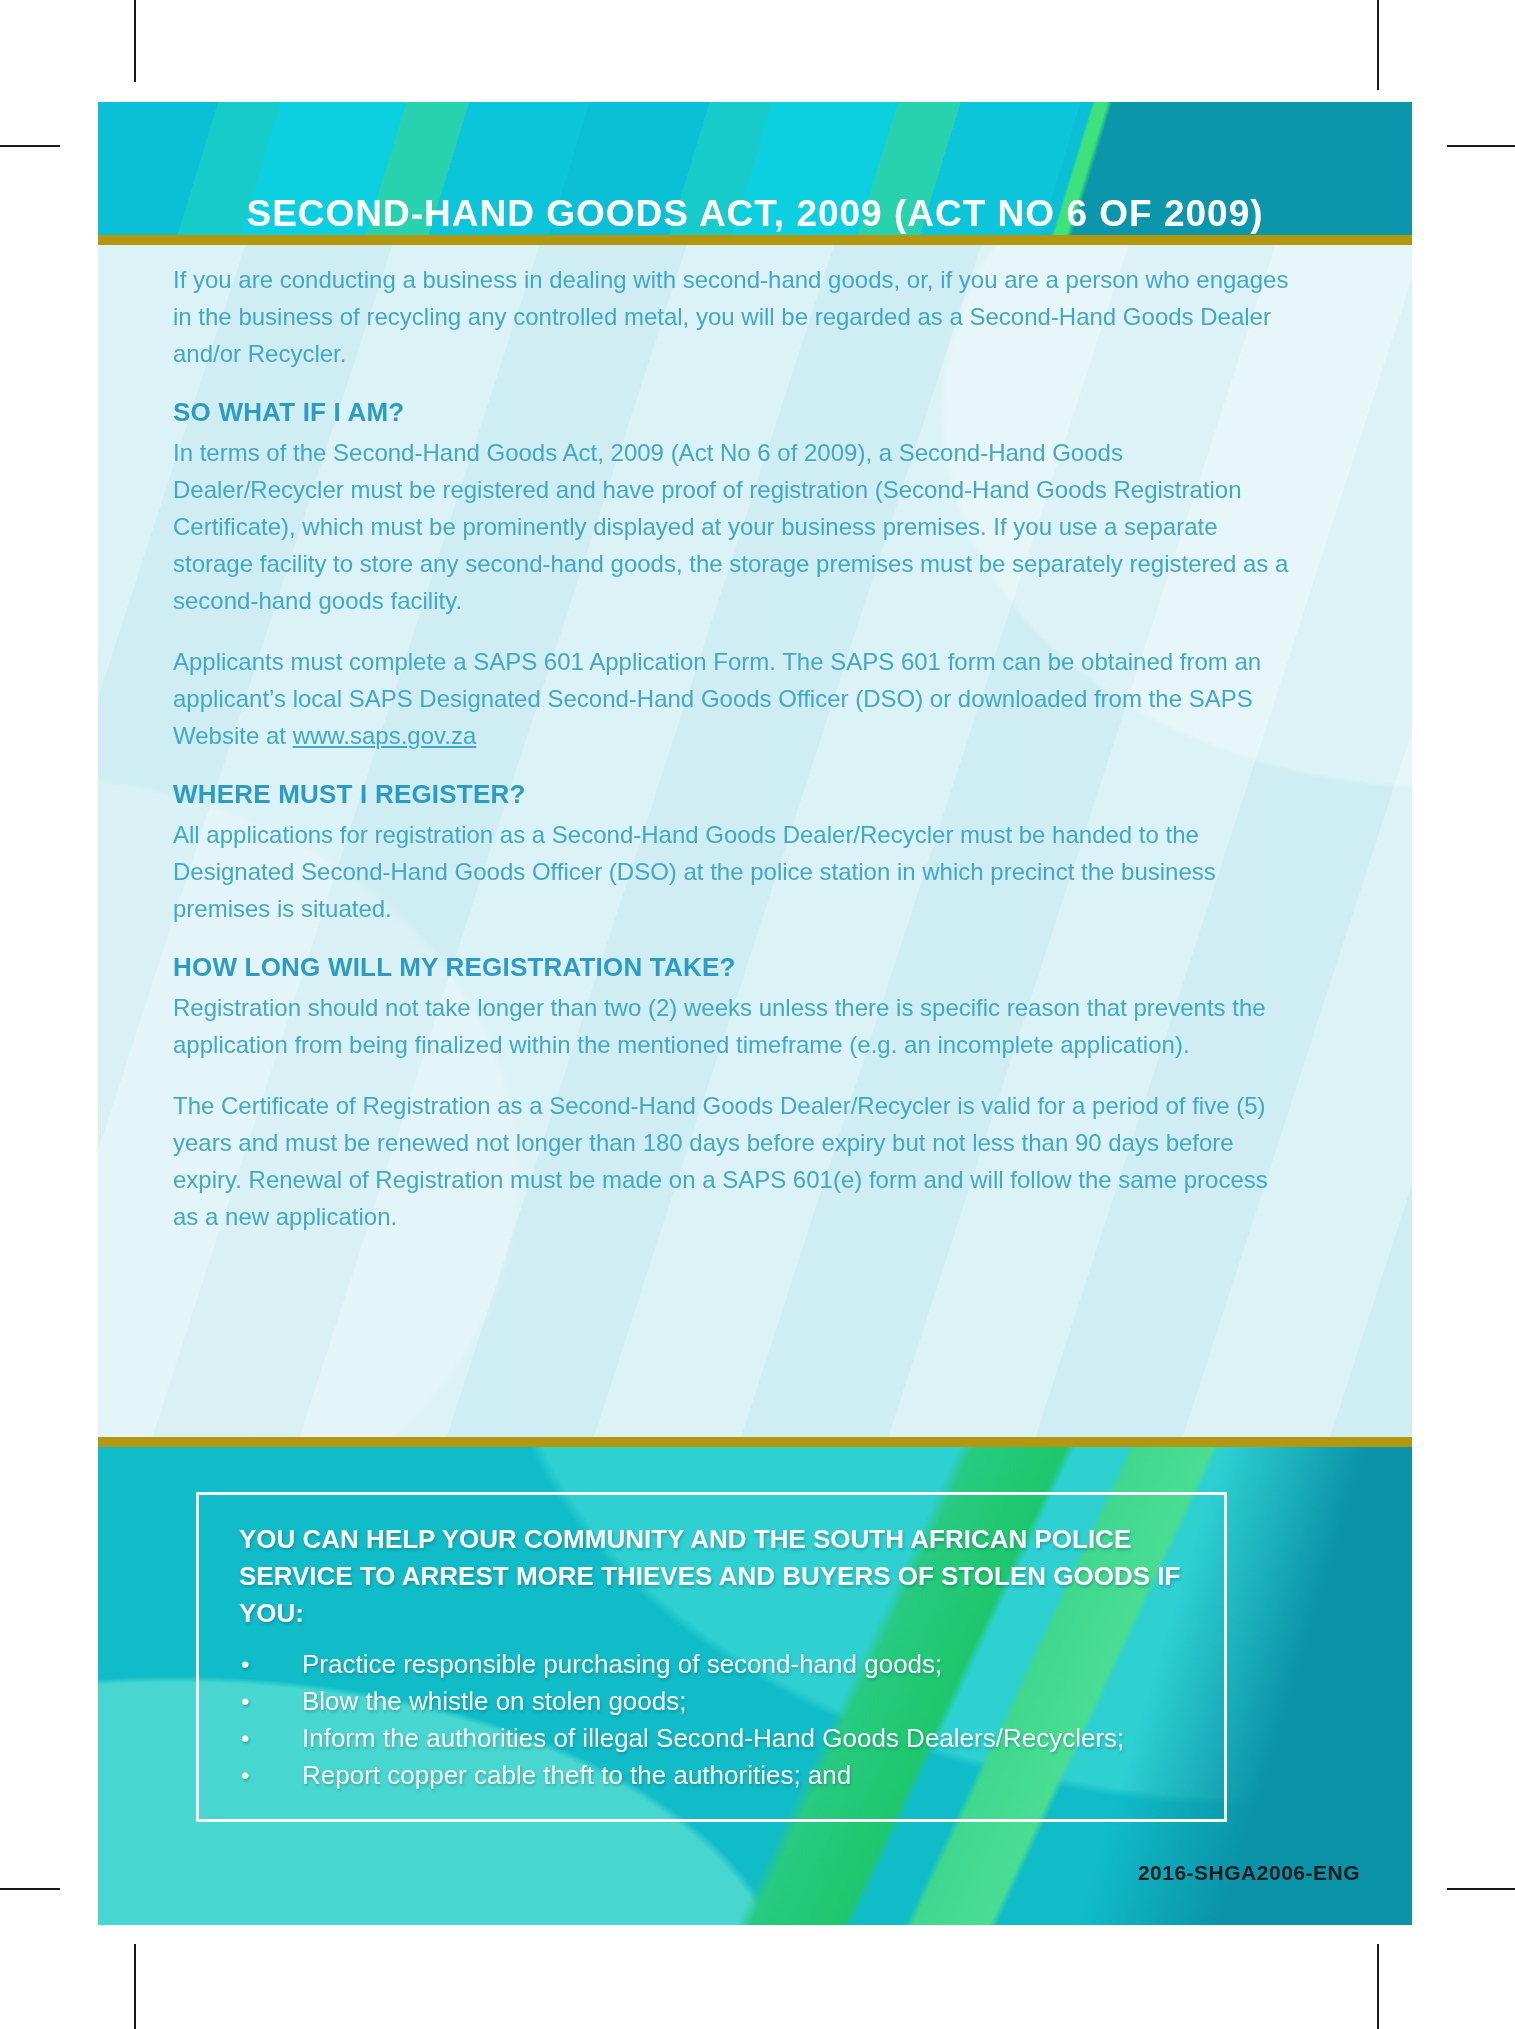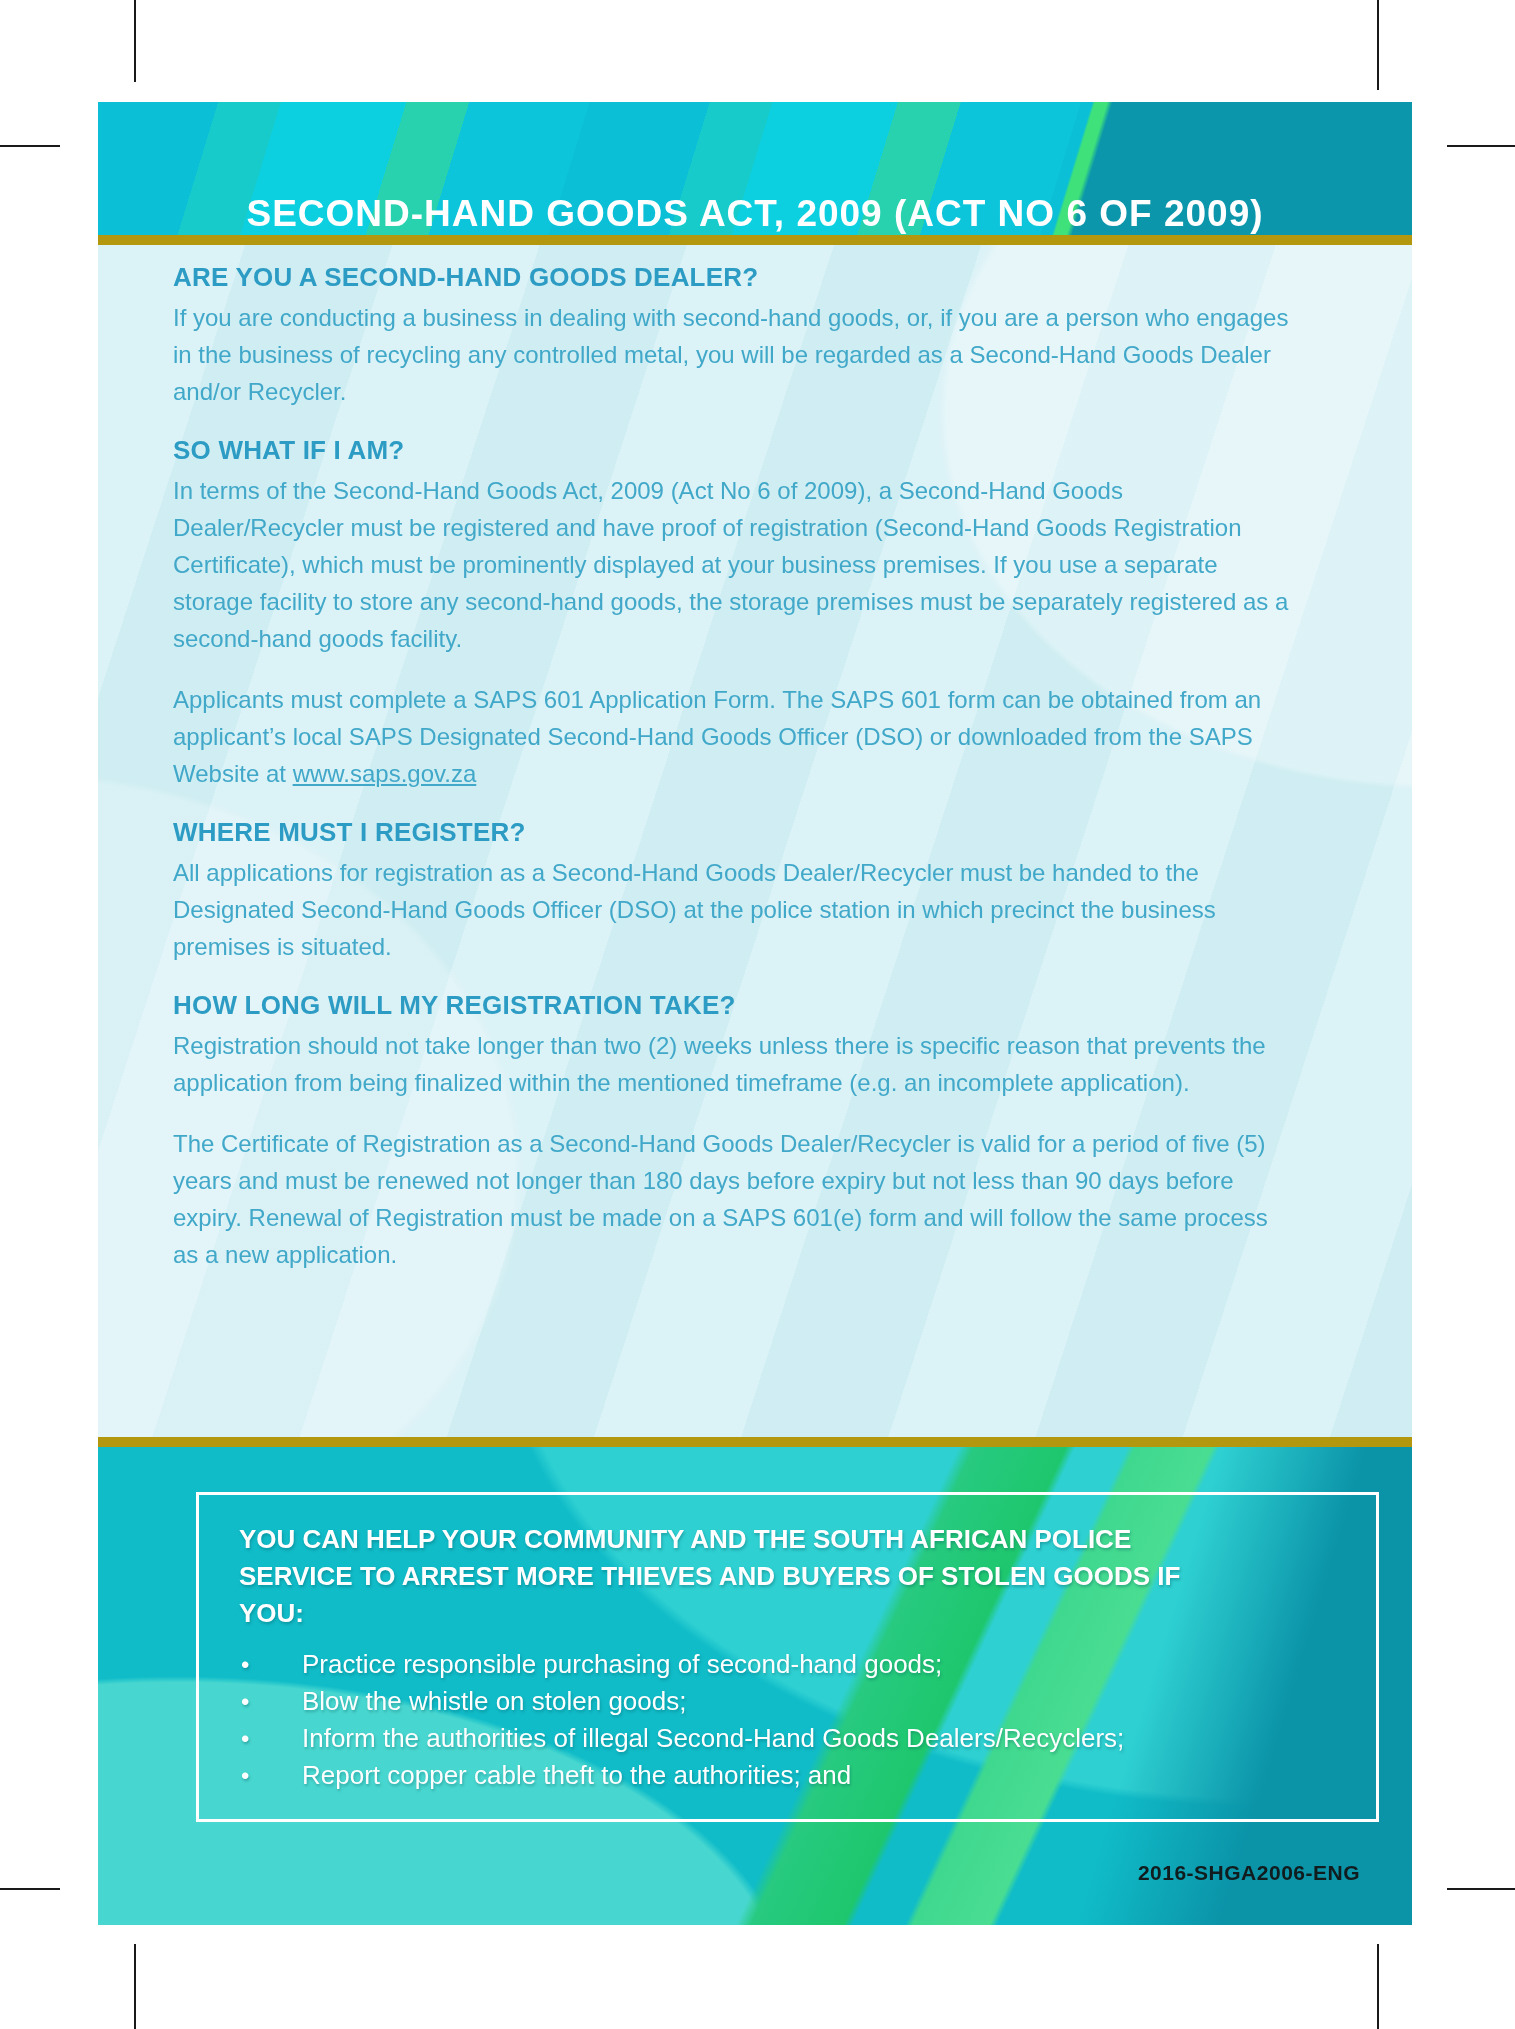--- a/index.html
+++ b/index.html
@@ -62,21 +62,21 @@
     height:478px;flex:none;position:relative;
     background:
       linear-gradient(107deg, rgba(0,0,0,0) 77%, #0b93a8 87%),
       linear-gradient(115deg, rgba(0,0,0,0) 56%, #27ca80 57%, #1ec76d 63%, rgba(0,0,0,0) 63.6%),
       linear-gradient(115deg, rgba(0,0,0,0) 67%, #3fd88f 67.5%, #49dd92 72.5%, rgba(0,0,0,0) 73%),
       radial-gradient(ellipse 1150px 620px at 6% 118%, #48d7d0 0 53%, rgba(72,215,208,0) 54%),
       radial-gradient(ellipse 1400px 900px at 90% -30%, #2ed0d2 0 55%, rgba(48,210,207,0) 56%),
       #10bcc8;
   }
   .help-box{
-    position:absolute;left:98px;top:45px;width:1183px;height:330px;
+    position:absolute;left:98px;top:45px;width:1031px;height:330px;
     box-sizing:border-box;border:3px solid #ffffff;
     padding:26px 36px 0 40px;
   }
   .help-box h3{
     margin:0 0 14px 0;color:#ffffff;font-size:26px;font-weight:bold;line-height:37px;
     max-width:1000px;text-shadow:1px 2px 3px rgba(0,80,90,0.35);
   }
   .help-box ul{list-style:none;margin:0;padding:0;}
   .help-box li{
     position:relative;padding-left:63px;color:#ffffff;font-size:26px;line-height:37px;
@@ -106,21 +106,20 @@
 
   <div class="banner">
     <h1>SECOND-HAND GOODS ACT, 2009 (ACT NO 6 OF 2009)</h1>
   </div>
 
   <div class="gold"></div>
 
   <div class="content">
 
     <div class="section">
-      <h2>ARE YOU A SECOND-HAND GOODS DEALER?</h2>
       <p>If you are conducting a business in dealing with second-hand goods, or, if you are a person who engages in the business of recycling any controlled metal, you will be regarded as a Second-Hand Goods Dealer and/or Recycler.</p>
     </div>
 
     <div class="section">
       <h2>SO WHAT IF I AM?</h2>
       <p>In terms of the Second-Hand Goods Act, 2009 (Act No 6 of 2009), a Second-Hand Goods Dealer/Recycler must be registered and have proof of registration (Second-Hand Goods Registration Certificate), which must be prominently displayed at your business premises. If you use a separate storage facility to store any second-hand goods, the storage premises must be separately registered as a second-hand goods facility.</p>
     </div>
 
     <div class="section">
       <p><span>Applicants must complete a SAPS 601 Application Form. The SAPS 601 form can be obtained from an applicant’s local SAPS Designated Second-Hand Goods Officer (DSO) or downloaded from the SAPS Website at </span><a>www.saps.gov.za</a></p>

